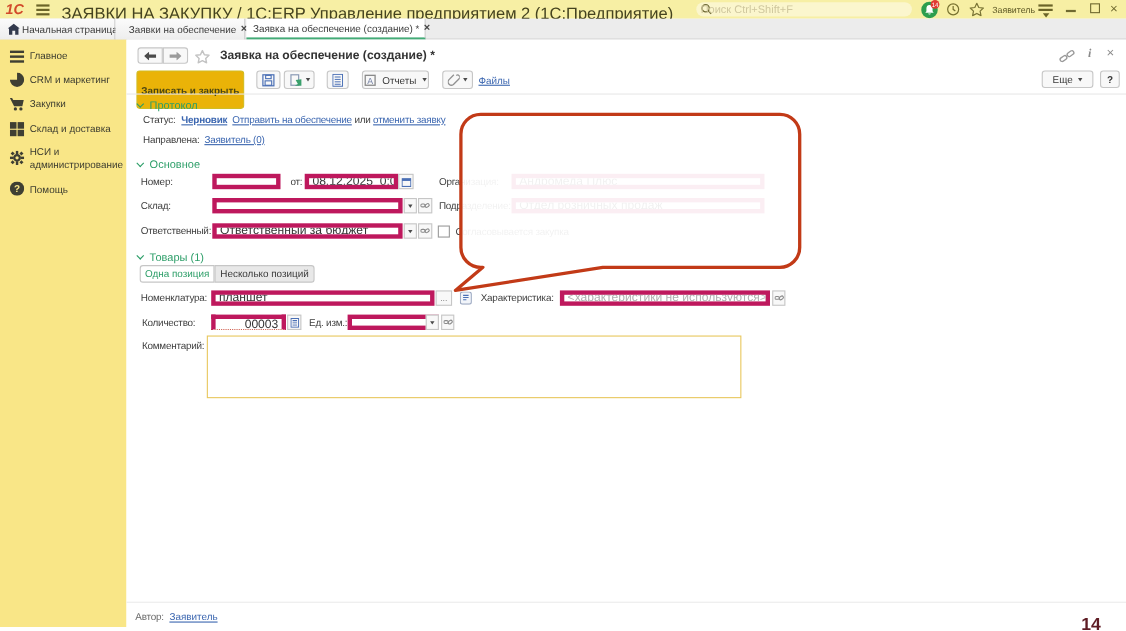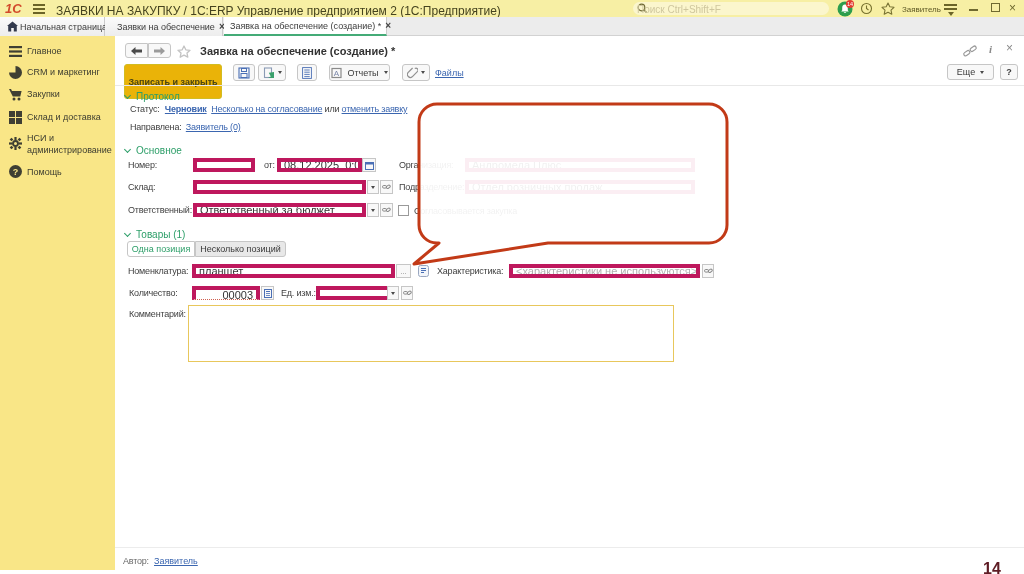--- a/index.html
+++ b/index.html
@@ -2,21 +2,21 @@
 <html><head>
 <meta charset="utf-8">
 <style>
   * { margin:0; padding:0; box-sizing:border-box; }
   html,body { width:1024px; height:574px; overflow:hidden; background:#fff; }
   body { font-family:"Liberation Sans", sans-serif; }
   #page { position:relative; width:1024px; height:574px; background:#fff; }
   .abs { position:absolute; }
   
   #titlebar { position:absolute; left:0; top:0; width:1024px; height:17px; background:#f7efa4; }
-  .tb-txt { position:absolute; top:4px; font-size:12px; color:#45431f; white-space:nowrap; }
+  .tb-txt { position:absolute; top:4px; font-size:15px; color:#45431f; white-space:nowrap; }
   
   #tabbar { position:absolute; left:0; top:17px; width:1024px; height:19px; background:#ececec; border-bottom:1px solid #d2d2d2; }
   .tab { position:absolute; top:0; height:19px; font-size:9px; color:#3c3c3c; background:linear-gradient(#fbfbfb,#ededed); border-right:1px solid #cbcbcb; display:flex; align-items:center; white-space:nowrap; }
   .tab .x { color:#444; font-size:10px; margin-left:4px; font-weight:bold; }
   
   #sidebar { position:absolute; left:0; top:36px; width:115px; height:534px; background:#f9e687; }
   .side-ic { position:absolute; left:9px; width:13px; height:13px; }
   .side-lab { position:absolute; left:27px; font-size:9px; color:#3d3d30; line-height:11px; }
   
   #content { position:absolute; left:115px; top:36px; width:909px; height:534px; background:#fff; }
@@ -192,21 +192,21 @@
         <path d="M7.8 1.6 a2 2 0 0 1 2.8 2.8 L5.2 9.8 a3 3 0 0 1 -4.2 -4.2 L5.6 1" fill="none" stroke="#909090" stroke-width="1.2"></path>
       </svg>
       <span class="carr" style="margin-left:3px"></span>
     </div>
     <div class="abs link" style="left:320px;top:32px;font-size:9px">Файлы</div>
     <div class="btn" style="left:832px;top:28px;width:47px;height:16px">Еще <span class="carr" style="margin-left:5px"></span></div>
     <div class="btn" style="left:885px;top:28px;width:18px;height:16px;font-weight:bold">?</div>
     <div class="abs" style="left:0;top:49px;width:909px;height:1px;background:#e8e8e8"></div>
 
     <div class="green-h" style="left:10px;top:55px"><span class="chev"></span>Протокол</div>
-    <div class="lab" style="left:15px;top:68px">Статус: <b class="link" style="margin-left:3px">Черновик</b> &nbsp;<span class="link">Несколько на согласование</span> или <span class="link">отменить заявку</span></div>
+    <div class="lab" style="left:15px;top:68px">Статус: <b class="link" style="margin-left:3px">Черновик</b> &nbsp;<span class="link">Отправить на обеспечение</span> или <span class="link">отменить заявку</span></div>
     <div class="lab" style="left:15px;top:86px">Направлена: <span class="link" style="margin-left:2px">Заявитель (0)</span></div>
 
     <div class="green-h" style="left:10px;top:109px"><span class="chev"></span>Основное</div>
     <div class="lab" style="left:13px;top:124px">Номер:</div>
     <div class="inp" style="left:78px;top:122px;width:62px;height:14px"></div>
     <div class="lab" style="left:149px;top:124px">от:</div>
     <div class="inp" style="left:162px;top:122px;width:85px;height:14px">08.12.2025&nbsp; 0:00:00</div>
     <div class="btn" style="left:247px;top:122px;width:14px;height:14px;border-radius:0">
       <svg width="9" height="9" viewBox="0 0 9 9">
           <rect x="0.5" y="1.5" width="8" height="7" fill="none" stroke="#4a6fb5" stroke-width="1"></rect>

